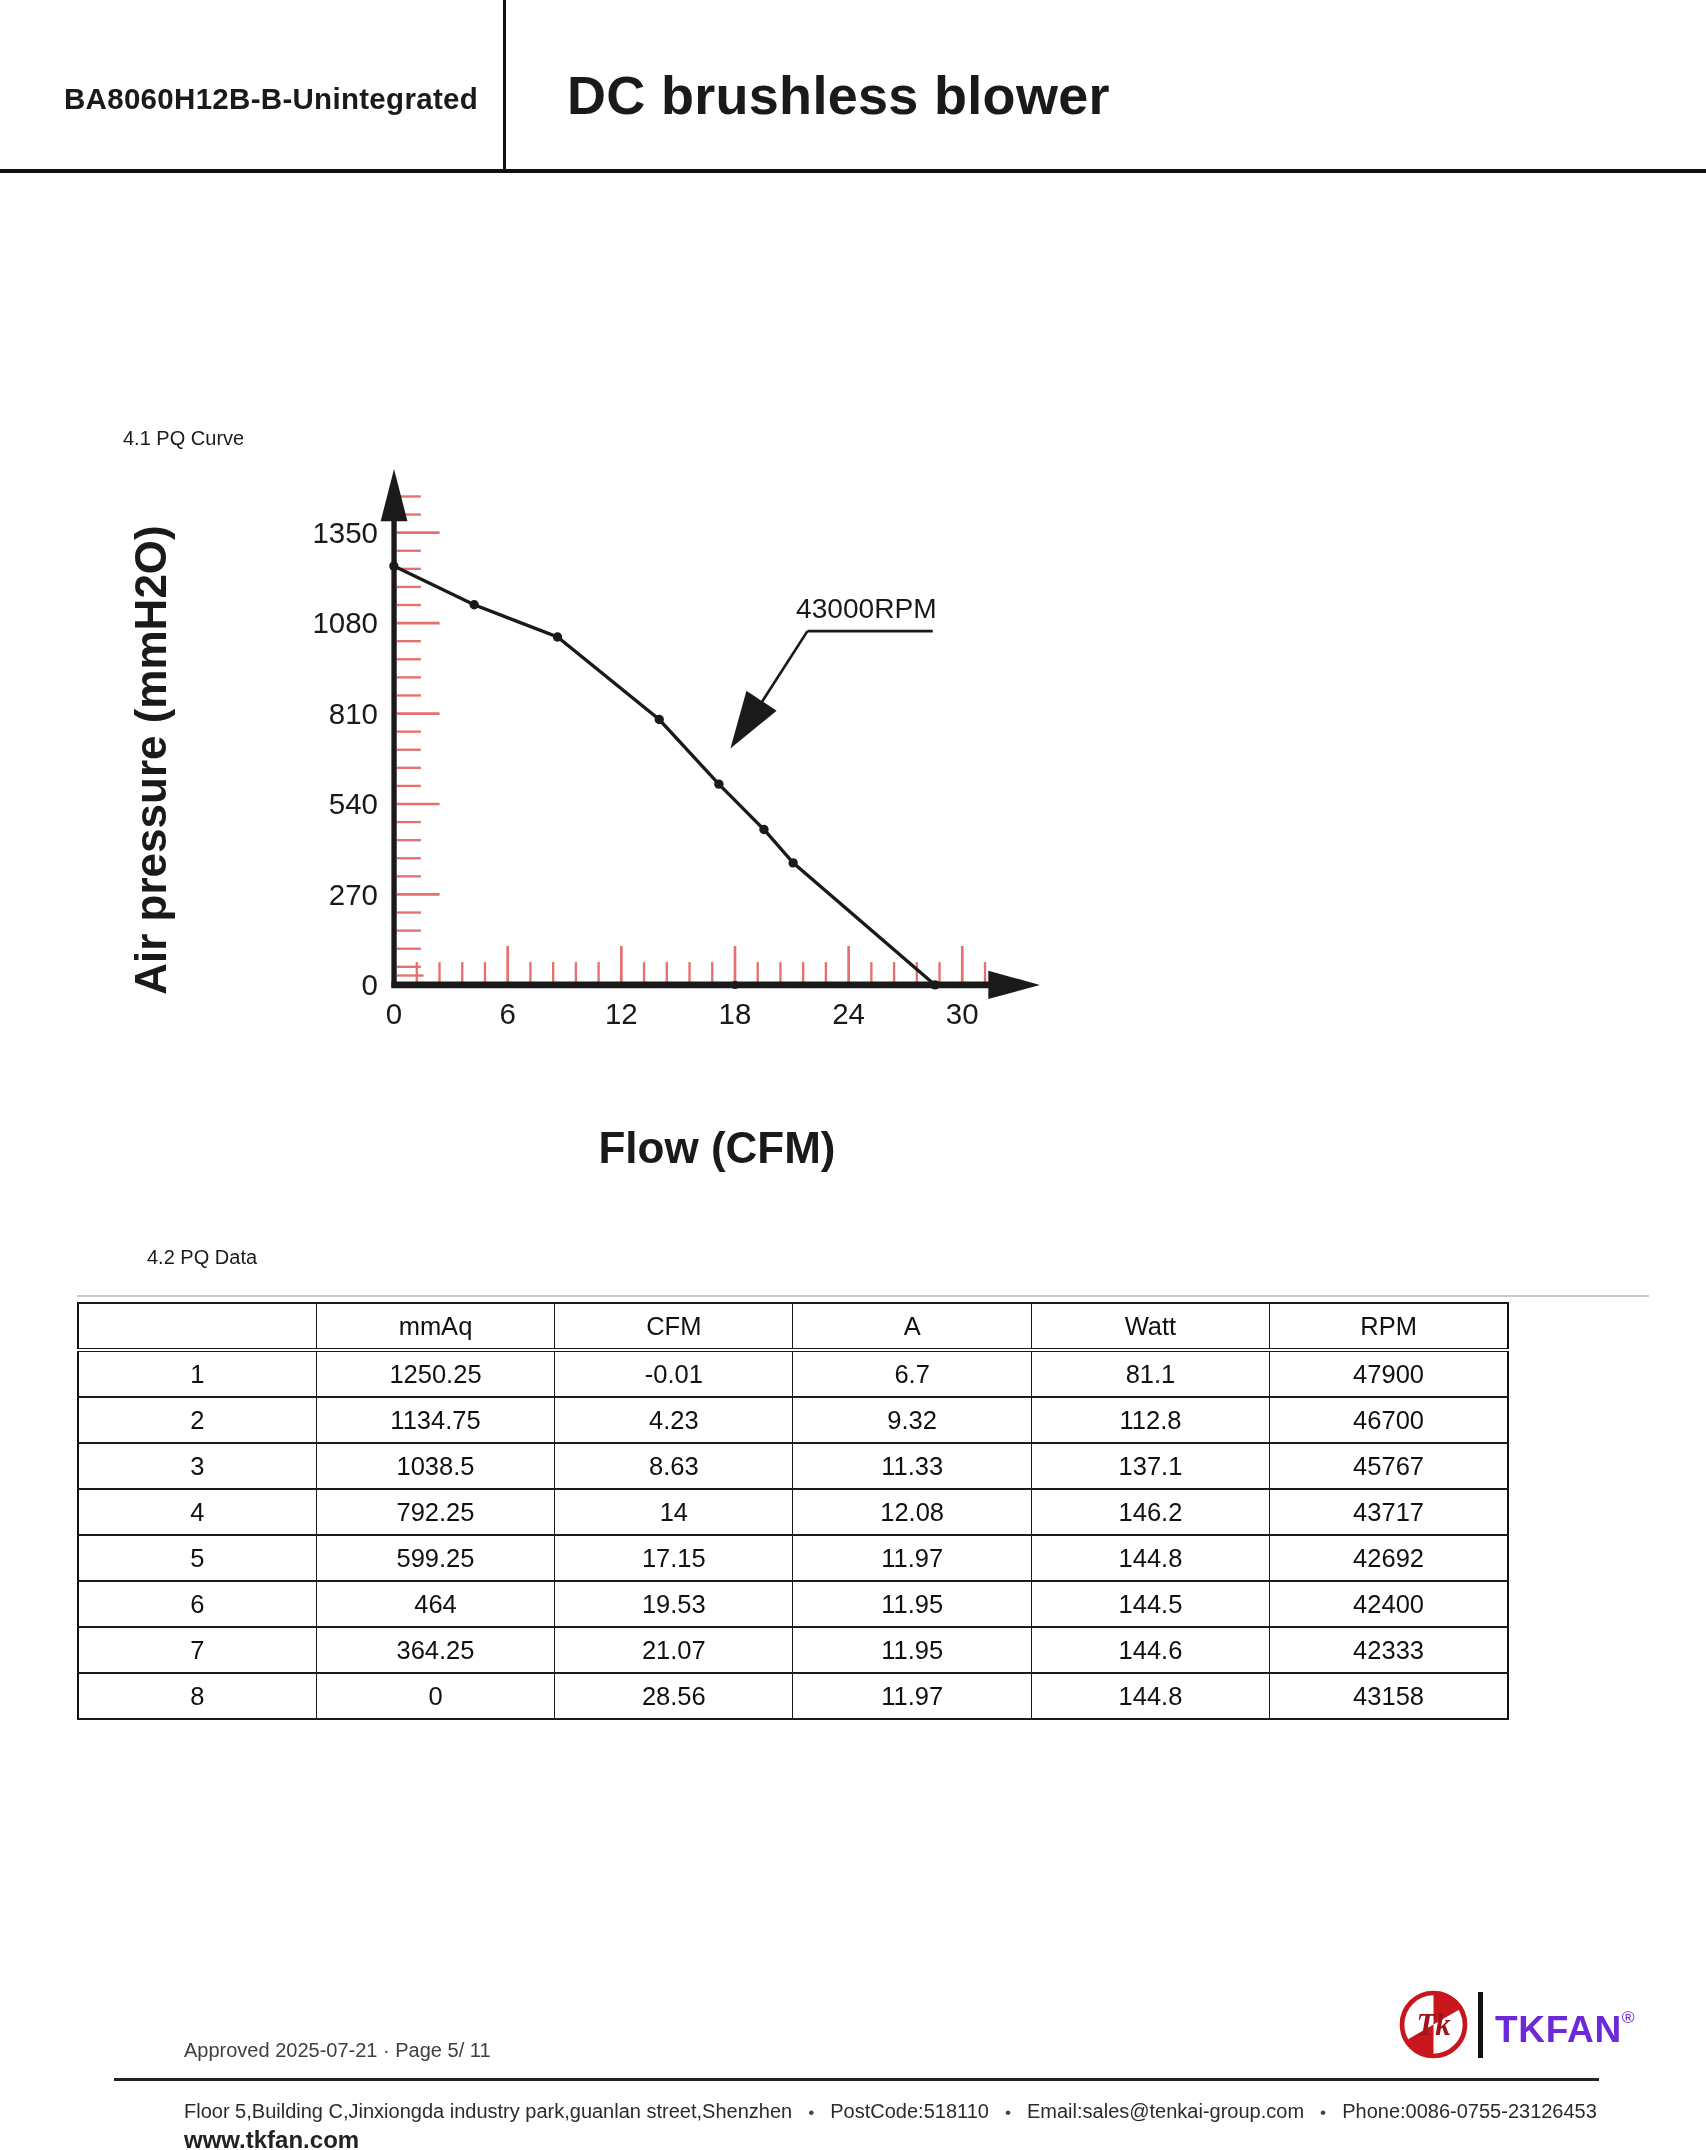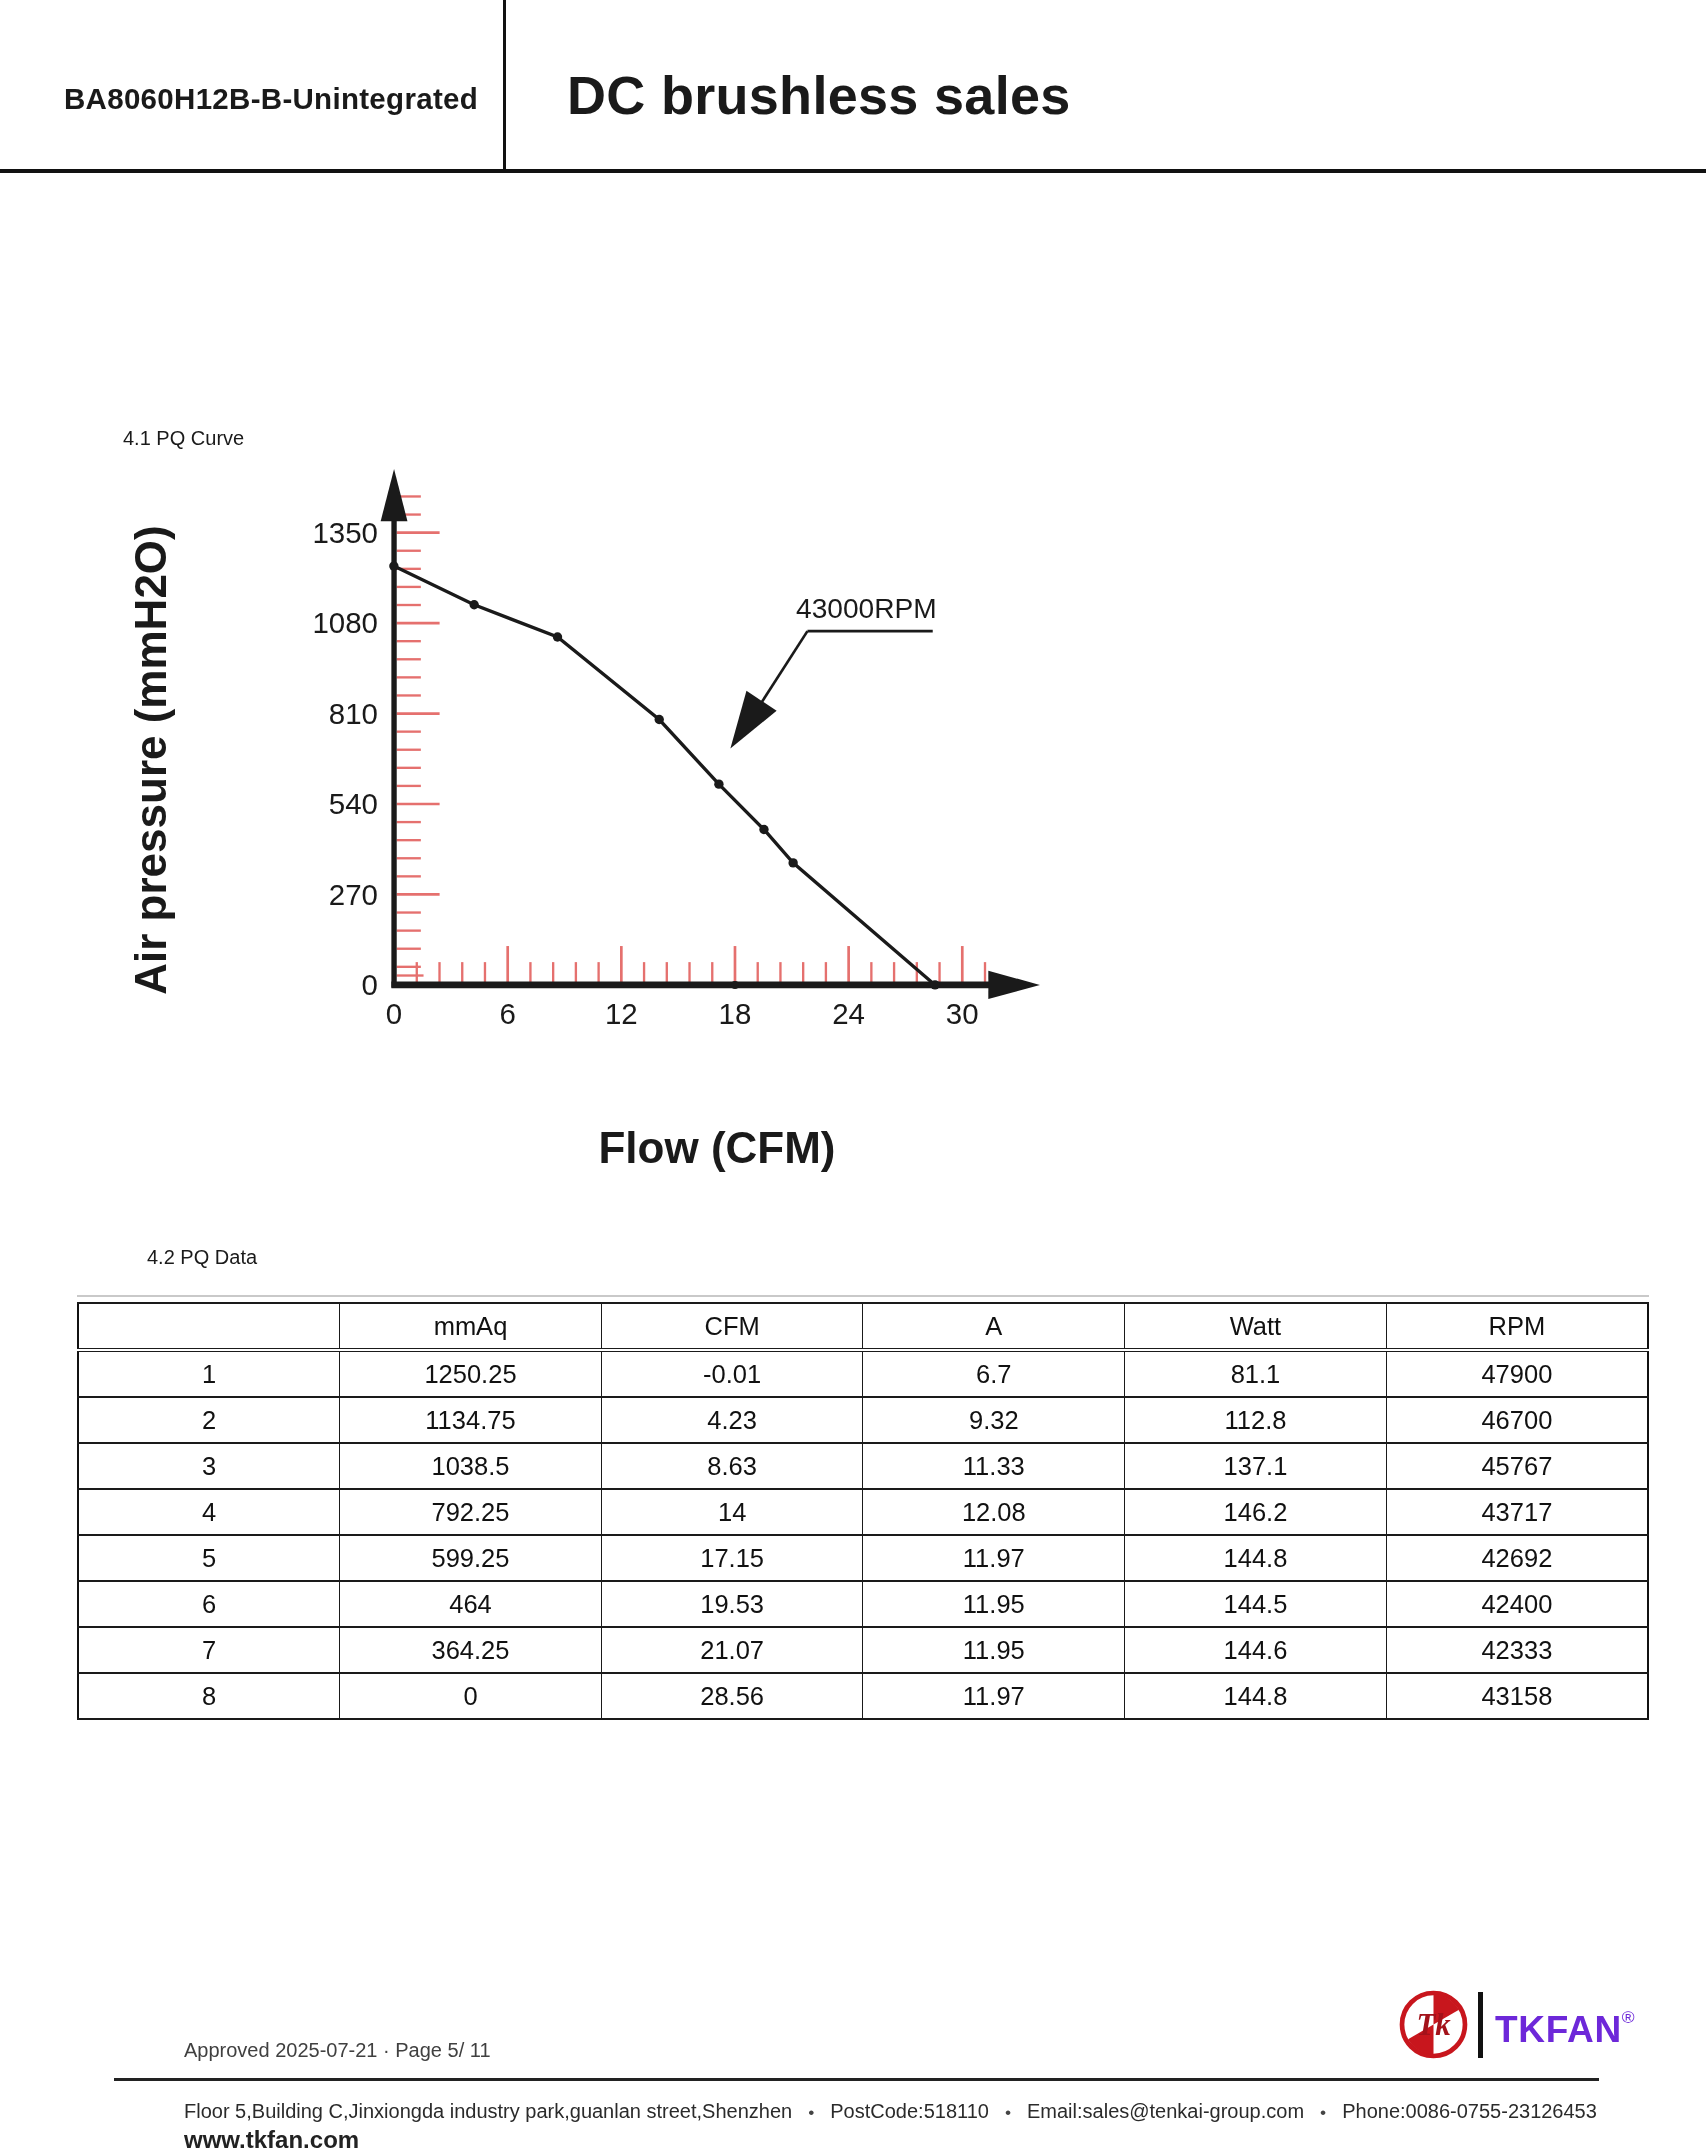--- a/index.html
+++ b/index.html
@@ -43,21 +43,21 @@
   }
   .x-axis-label{
     left:509px;top:1121px;width:416px;height:54px;
     line-height:54px;text-align:center;
     font-size:44px;font-weight:600;
   }
 
   
   .tbl-topline{left:77px;top:1295px;width:1572px;height:2px;background:#c9c9c9;}
   table.pq{
-    position:absolute;left:77px;top:1302px;width:1572px;
+    position:absolute;left:77px;top:1302px;width:1432px;
     border-collapse:collapse;table-layout:fixed;
     font-size:25.5px;color:#111;
   }
   table.pq td, table.pq th{
     border-left:1.3px solid #1a1a1a;
     border-right:1.3px solid #1a1a1a;
     border-top:2px solid #1a1a1a;
     border-bottom:2px solid #1a1a1a;
     height:44px;text-align:center;vertical-align:middle;
     font-weight:normal;padding:0;
@@ -77,21 +77,21 @@
   .logo-word{left:1495px;top:2007px;font-size:37px;font-weight:bold;letter-spacing:0.7px;color:#6d28d9;}
   .logo-reg{font-size:17.4px;vertical-align:19px;font-weight:normal;}
 </style>
 </head>
 <body>
 
 <div class="page">
 
   <div class="abs model">BA8060H12B-B-Unintegrated</div>
   <div class="abs hdr-divider"></div>
-  <div class="abs doc-title">DC brushless sales</div>
+  <div class="abs doc-title">DC brushless blower</div>
   <div class="abs hdr-rule"></div>
 
 
   <div class="abs sub-heading sub1">4.1 PQ Curve</div>
   <div class="abs sub-heading sub2">4.2 PQ Data</div>
 
   <svg class="abs chart-svg" viewBox="0 0 2546 1800" xmlns="http://www.w3.org/2000/svg">
       <line x1="621.924" y1="1466" x2="621.924" y2="1436" stroke="#e5706e" stroke-width="3.5"></line>
       <line x1="655.848" y1="1466" x2="655.848" y2="1436" stroke="#e5706e" stroke-width="3.5"></line>
       <line x1="689.7719999999999" y1="1466" x2="689.7719999999999" y2="1436" stroke="#e5706e" stroke-width="3.5"></line>

